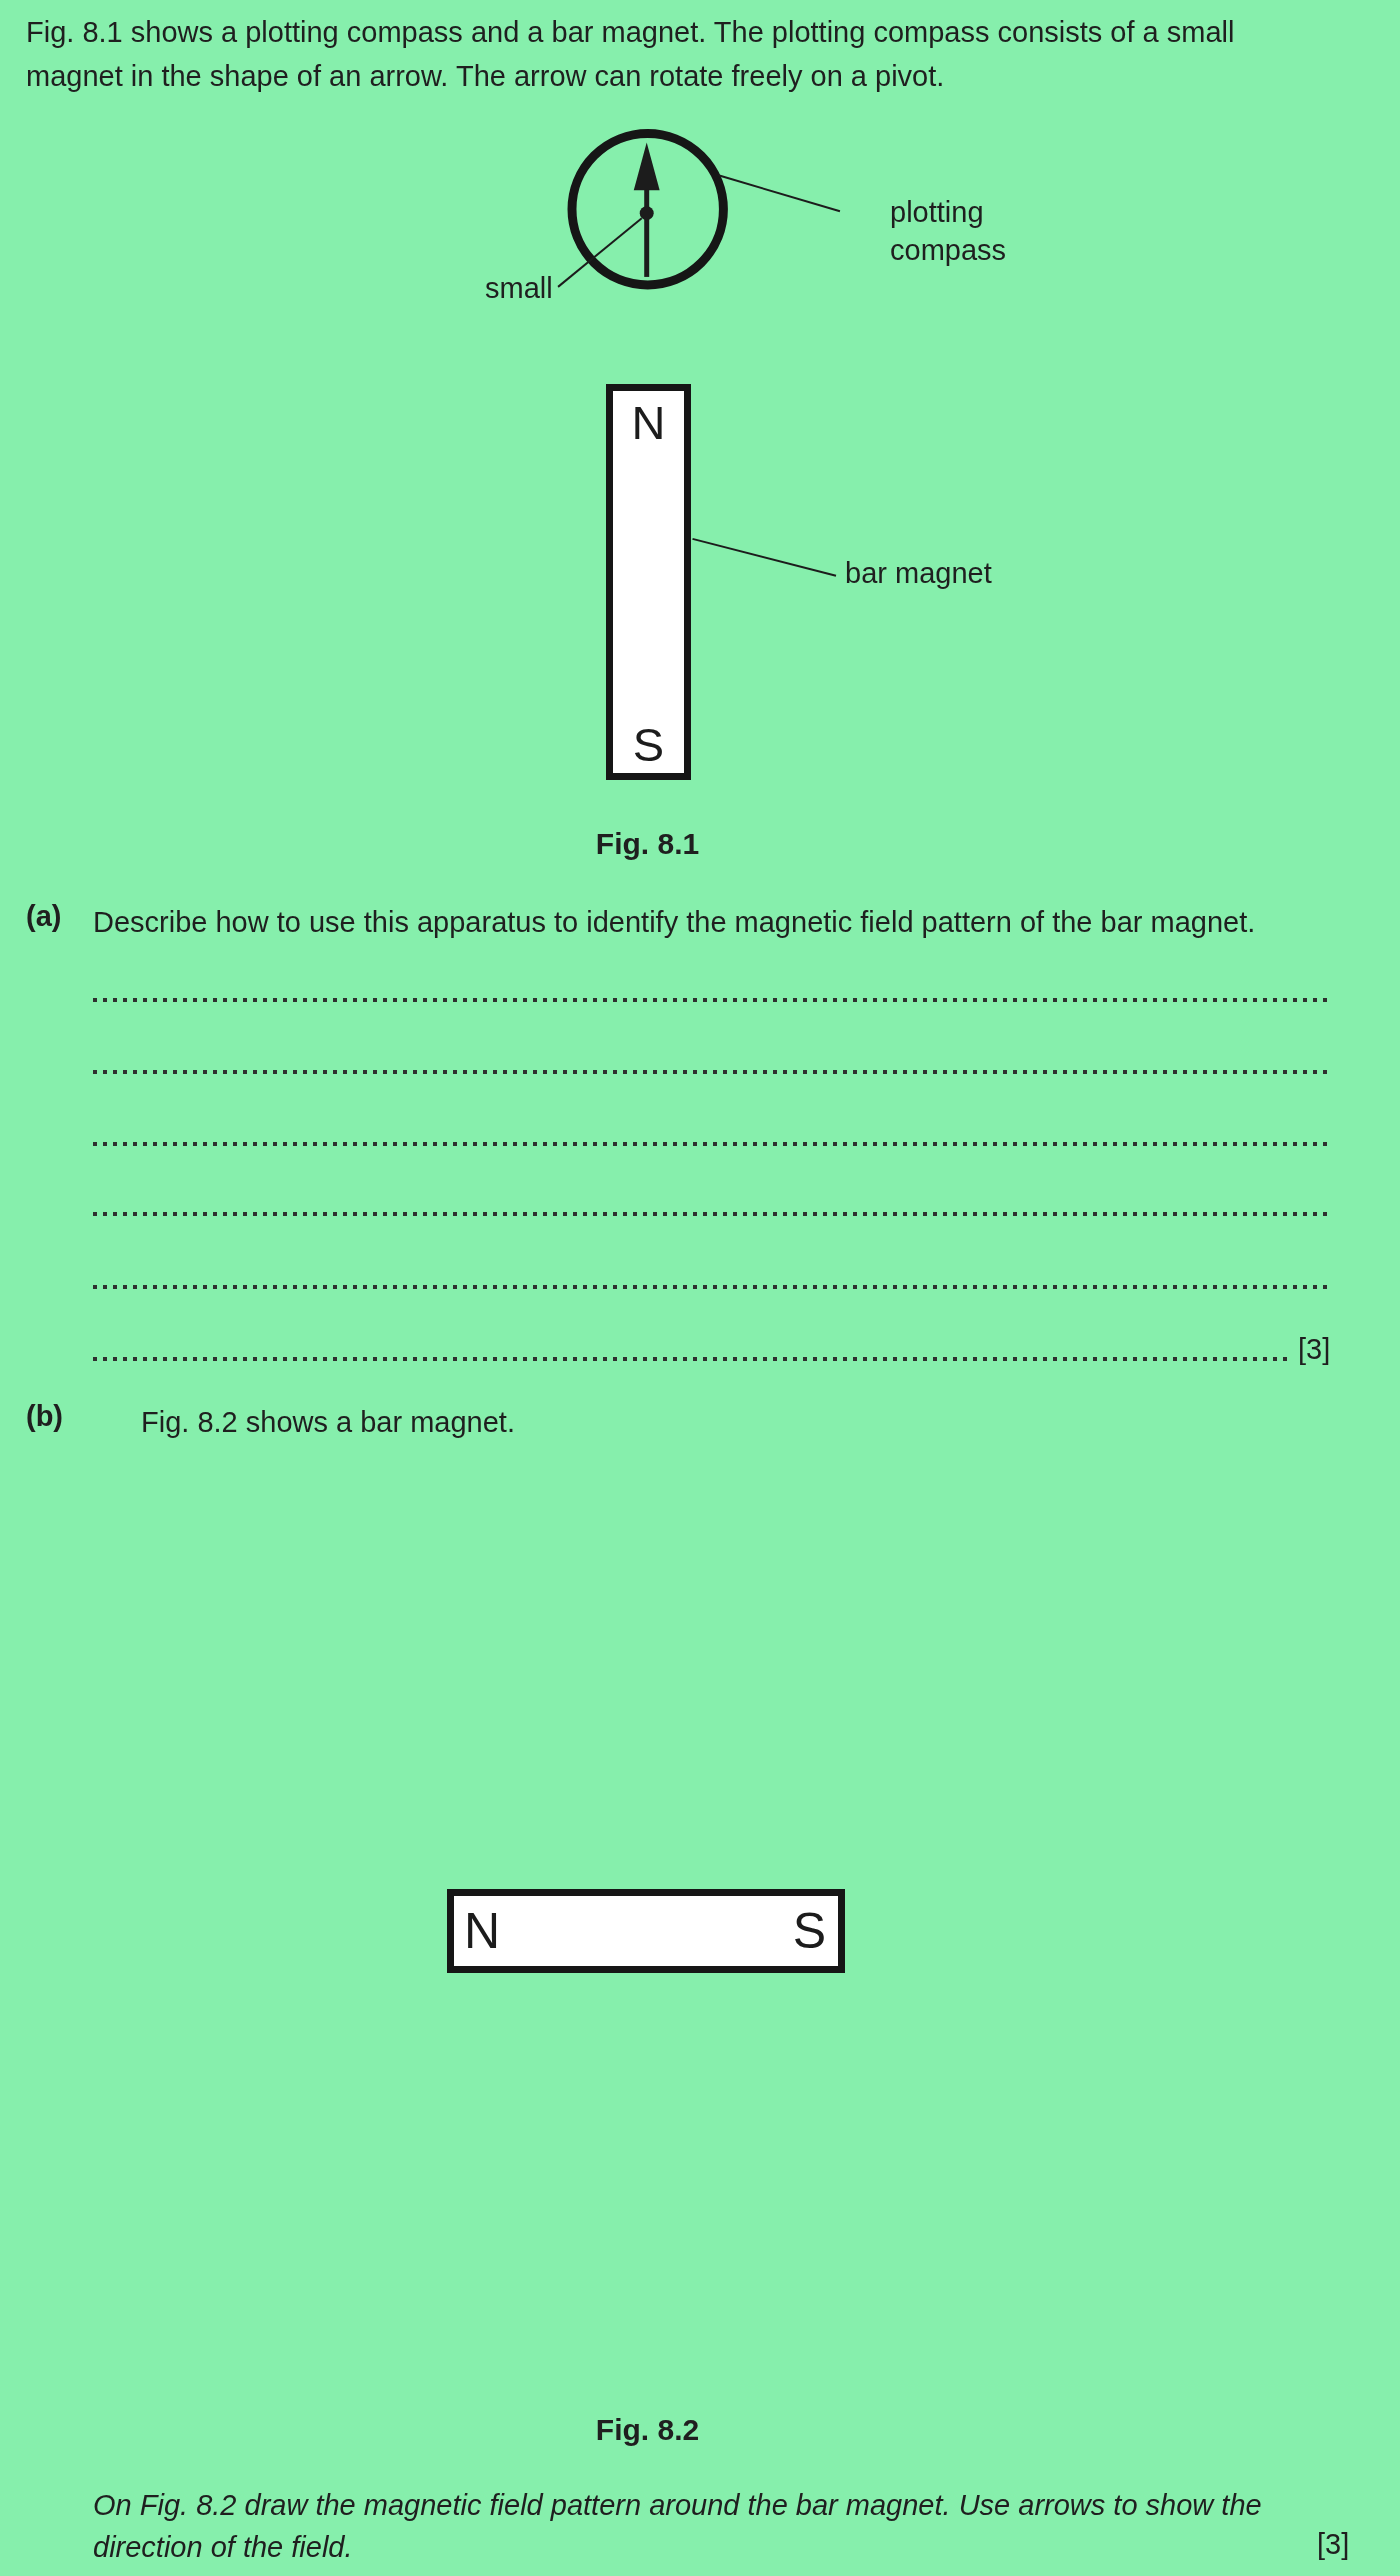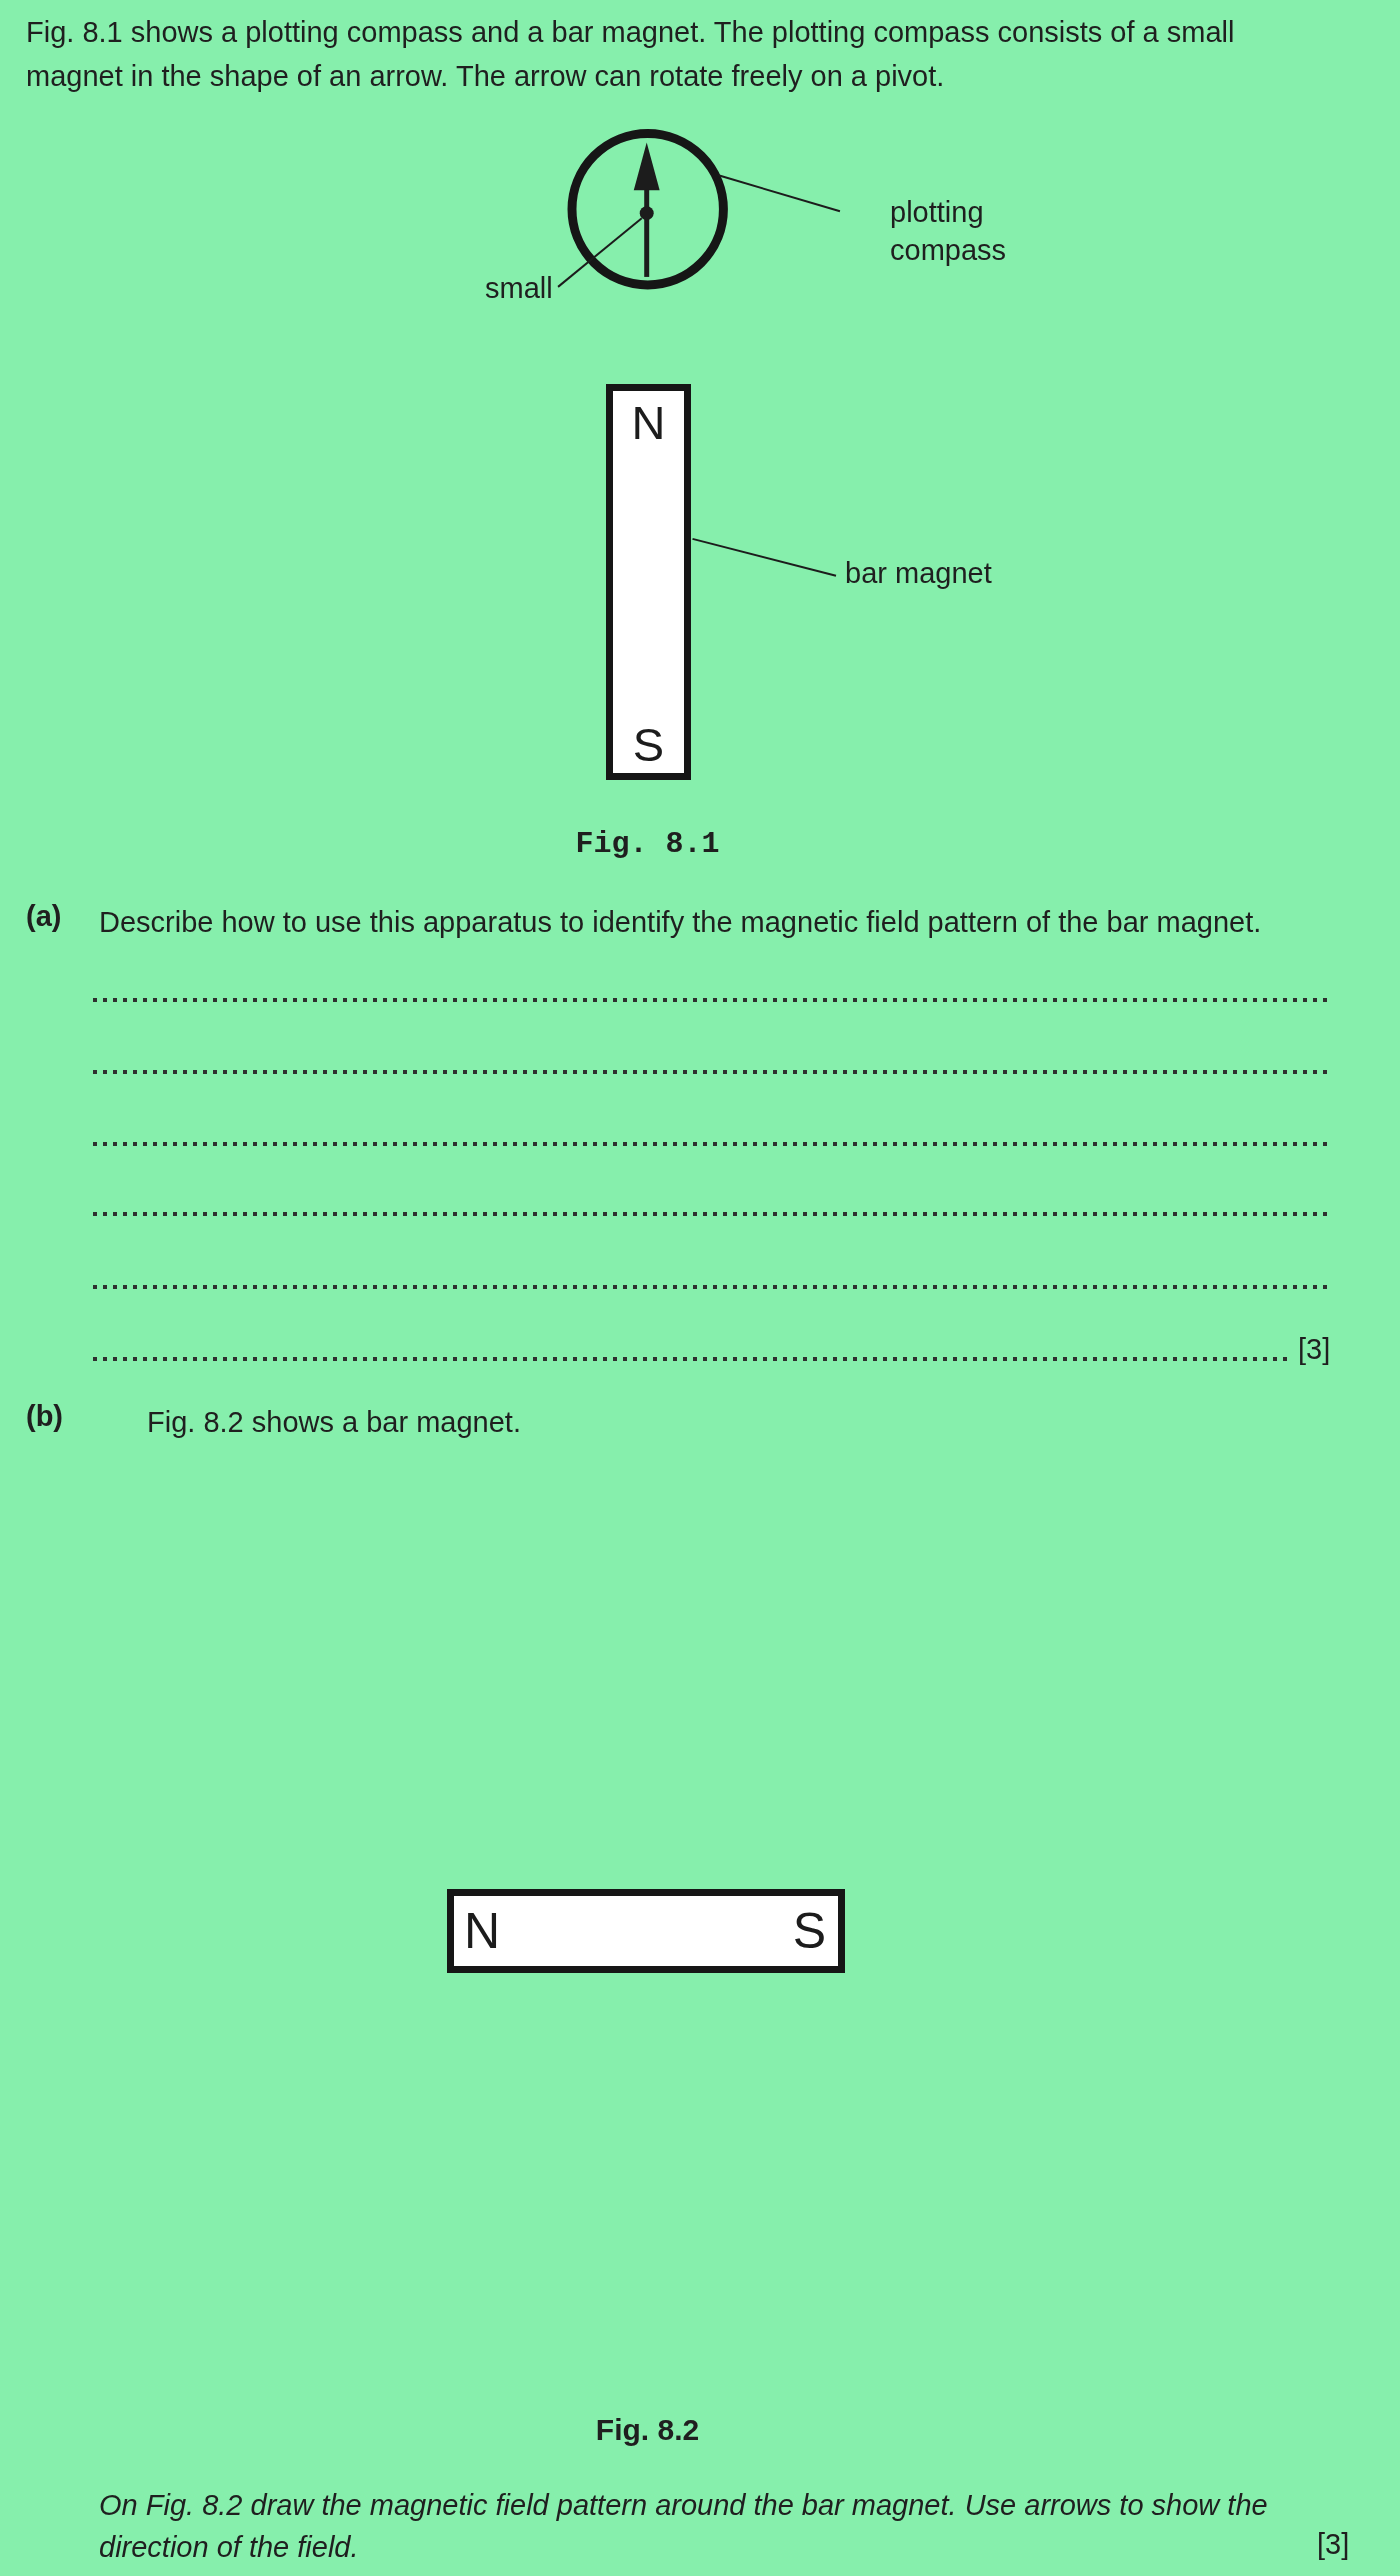--- a/index.html
+++ b/index.html
@@ -7,21 +7,21 @@
     position:relative;
     width:1401px;height:2576px;
     background:#86efac;
     font-family:"Liberation Sans", sans-serif;
     color:#1f1f1f;
     overflow:hidden;
   }
   .txt{position:absolute;font-size:29px;line-height:44px;white-space:nowrap;}
   .intro{left:26px;top:10px;}
   .marker{position:absolute;left:26px;font-size:29px;font-weight:bold;white-space:nowrap;}
-  .body-indent{left:99px;}
+  .body-indent{left:93px;}
 
   
   .fig-svg{position:absolute;left:0;top:0;width:1401px;height:2576px;}
 
   
   .lab{position:absolute;font-size:29px;line-height:38px;white-space:nowrap;}
 
   
   .magnet-v{
     position:absolute;left:606px;top:384px;width:85px;height:396px;
@@ -80,21 +80,21 @@
     <div>plotting</div>
     <div>compass</div>
   </div>
 
   <div class="magnet-v">
     <span class="pole">N</span>
     <span class="pole">S</span>
   </div>
   <div class="lab" style="left:845px;top:554px;">bar magnet</div>
 
-  <div class="caption" style="top:827px;font-family:Liberation Mono, monospace;">Fig. 8.1</div>
+  <div class="caption" style="top:827px;">Fig. 8.1</div>
 
   <span class="marker" style="top:900px;">(a)</span>
   <div class="txt body-indent" style="top:900px;">Describe how to use this apparatus to identify the magnetic field pattern of the bar magnet.</div>
 
   <div class="dots" style="top:998px;width:1237px;"></div>
   <div class="dots" style="top:1070px;width:1237px;"></div>
   <div class="dots" style="top:1142px;width:1237px;"></div>
   <div class="dots" style="top:1212px;width:1237px;"></div>
   <div class="dots" style="top:1285px;width:1237px;"></div>
   <div class="dots" style="top:1357px;width:1195px;"></div>

